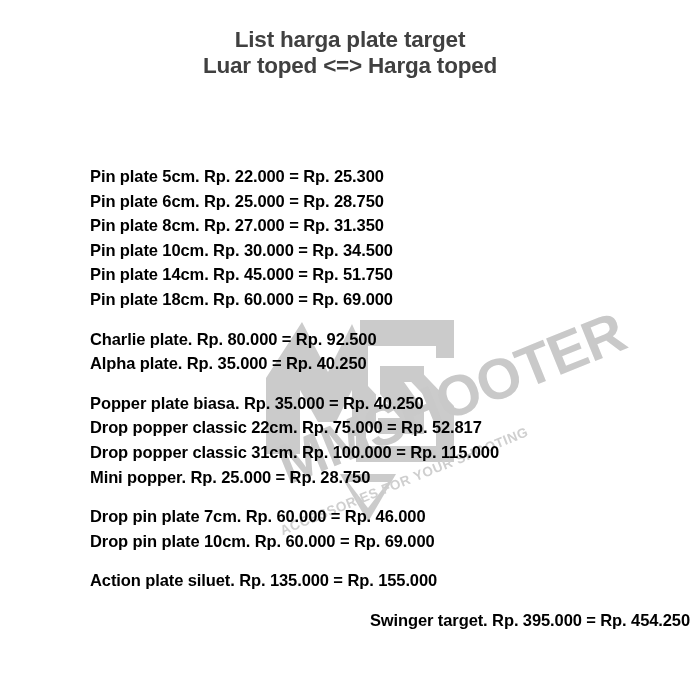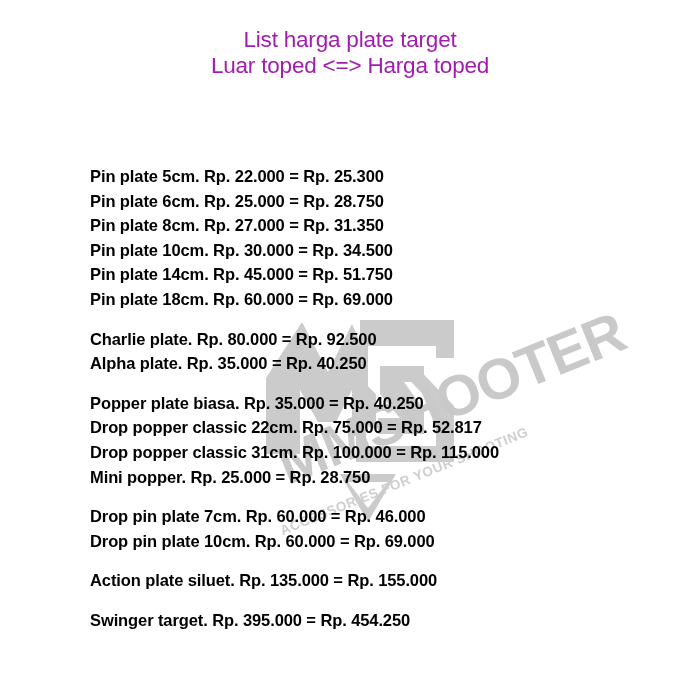--- a/index.html
+++ b/index.html
@@ -79,39 +79,40 @@
 
   #title-block {
     position: absolute;
     left: 0;
     top: 27px;
     width: 700px;
     text-align: center;
   }
   .title-line {
     font-size: 22.5px;
-    font-weight: 400;
+    font-weight: 700;
     line-height: 26px;
     letter-spacing: -0.2px;
-    color: #a21caf;
+    color: #404040;
     white-space: nowrap;
   }
 
   #price-list {
     position: absolute;
     left: 90px;
     top: 132px;
     width: 600px;
     margin-top: 32px;
   }
   .price-group {
     margin-bottom: 15px;
   }
   .price-group:last-child {
     margin-bottom: 0;
+    text-align: right;
   }
   .price-row {
     font-size: 16.5px;
     font-weight: 700;
     line-height: 24.6px;
     letter-spacing: -0.1px;
     color: #000;
     white-space: nowrap;
   }
 </style>

